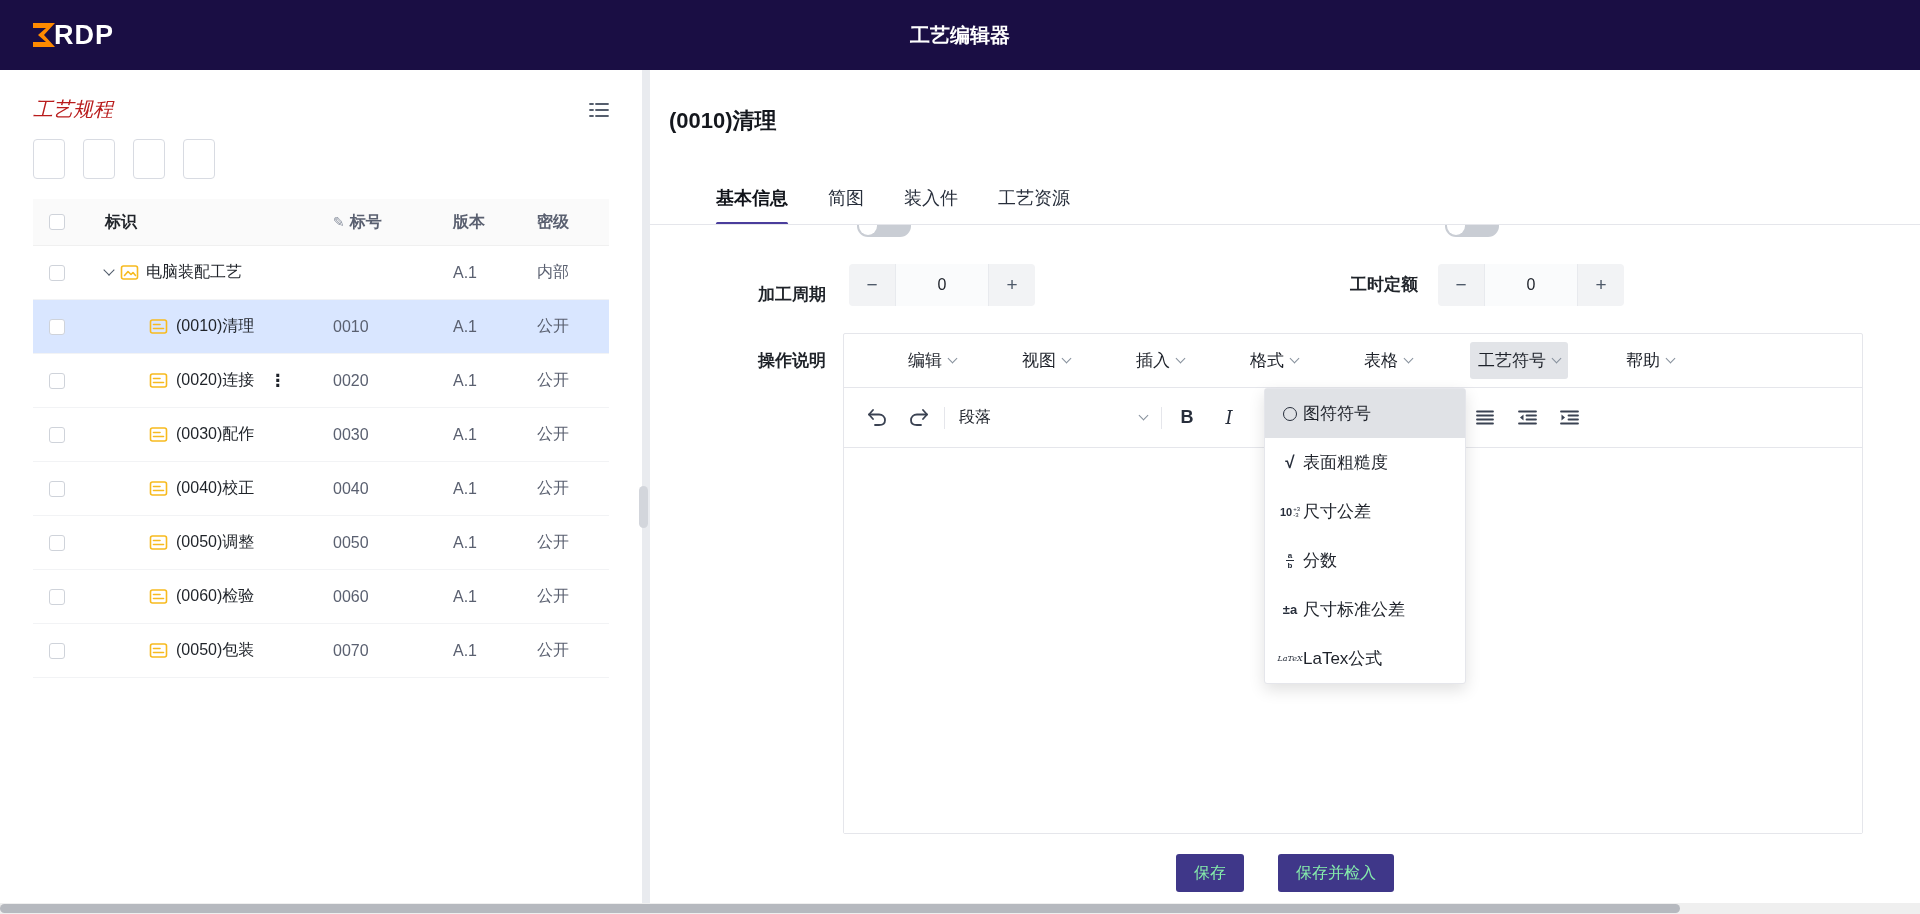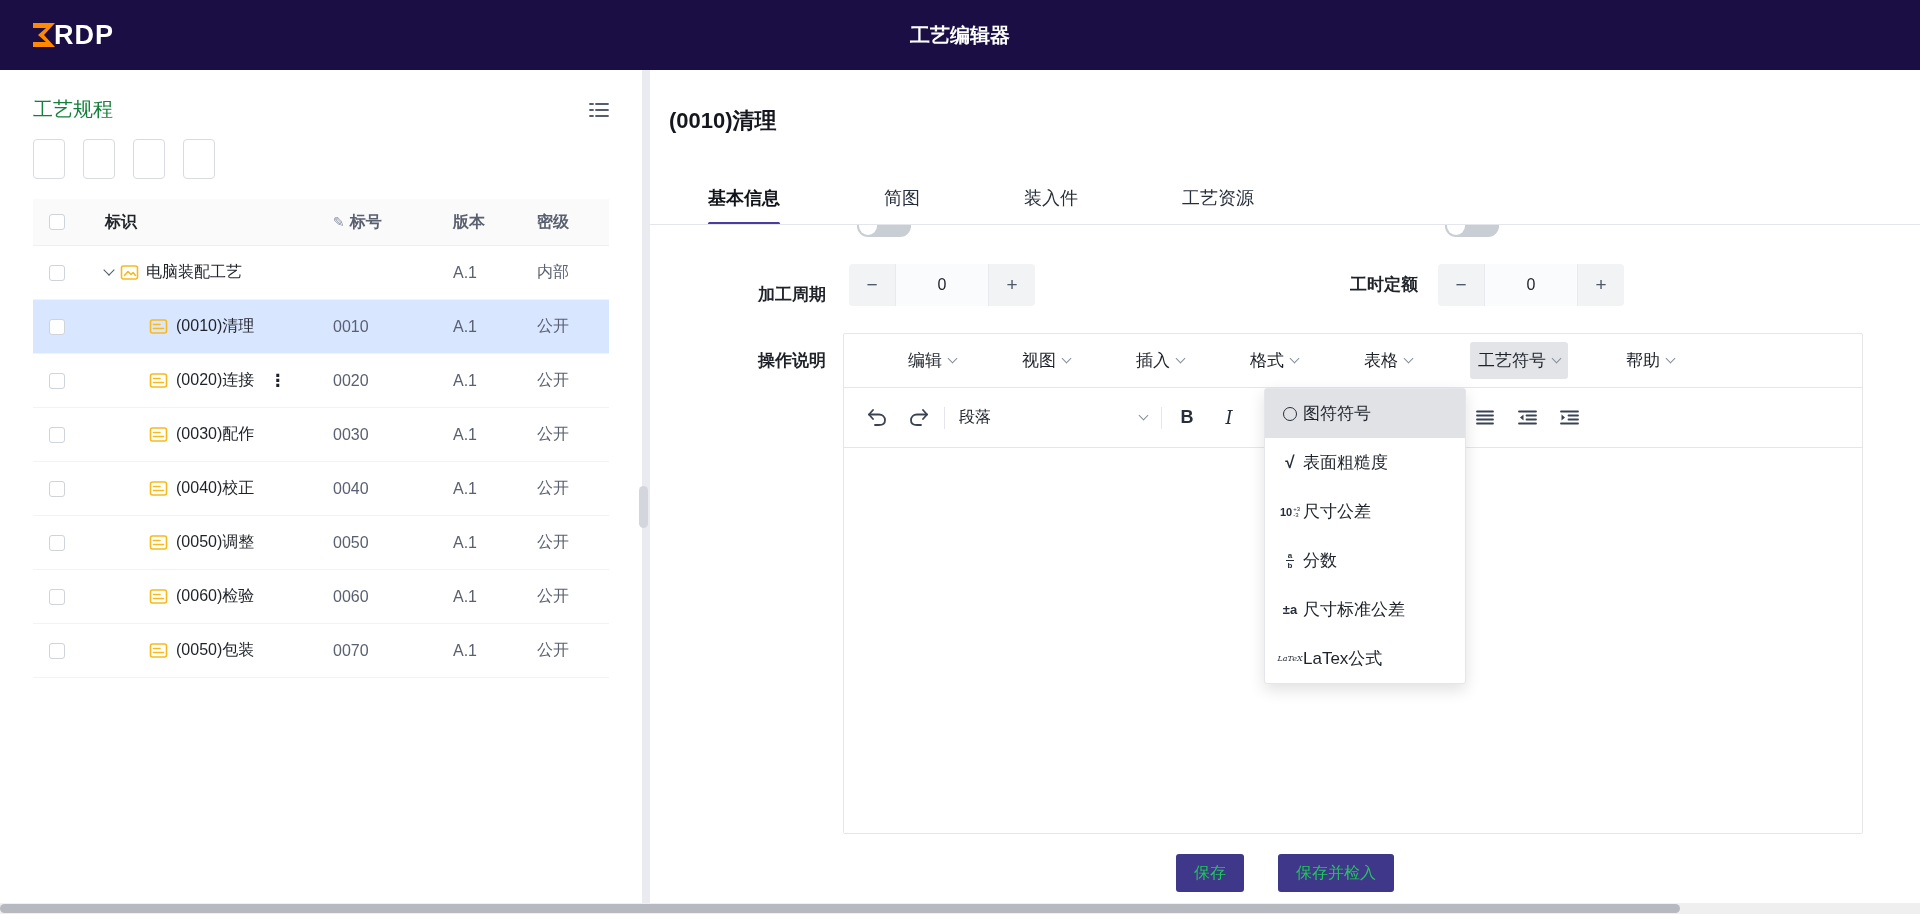--- a/index.html
+++ b/index.html
@@ -15,21 +15,21 @@
     background:var(--topbar-bg,#1a0e44); display:flex; align-items:center; z-index:50; }
   .logo { display:flex; align-items:center; margin-left:30px; gap:2px; }
   .logo-mark svg { display:block; }
   .logo-text { color:#fff; font-weight:800; font-size:27px; letter-spacing:1px; margin-left:-6px; }
   .topbar-title { position:absolute; left:0; right:0; text-align:center; color:#fff;
     font-size:20px; font-weight:700; pointer-events:none; }
 
   
   .left-panel { position:absolute; left:0; top:70px; width:642px; height:833px; background:#fff; }
   .lp-header { display:flex; justify-content:space-between; align-items:center; padding:26px 33px 0; }
-  .lp-title { font-size:20px; color:#15803d; }
+  .lp-title { font-size:20px; color:#b91c1c;font-style:italic; }
   .tree-list-icon svg { display:block; }
   .lp-actions { display:flex; gap:18px; padding:16px 33px 0; }
   .lp-btn { height:40px; padding:0 15px; border:1px solid #d8dbe2; border-radius:4px;
     background:#fff; color:var(--action-blue,#2e5ce6); font-size:16px; cursor:pointer;
     font-family:inherit; }
   .lp-hint { padding:16px 33px 0; font-size:16px; color:#5a6070; }
 
   .lp-table { margin:20px 33px 0; width:576px; font-size:16px; }
   .t-head, .t-row { display:grid; grid-template-columns:48px 240px 120px 84px 84px; align-items:center; }
   .t-head { height:47px; background:#fafafa; border-bottom:1px solid #f0f0f0; }
@@ -54,21 +54,21 @@
   .node-icon svg { display:block; }
   .node-icon rect, .node-icon path, .node-icon line {
     fill:none; stroke:var(--icon-yellow,#f7ba1e); stroke-width:1.6; stroke-linecap:round; stroke-linejoin:round; }
 
   .divider-handle { position:absolute; left:639px; top:486px; width:9px; height:42px;
     border-radius:5px; background:#d3d6dc; cursor:col-resize; z-index:40; }
 
   
   .right-panel { position:absolute; left:650px; top:70px; width:1270px; height:833px; background:#fff; }
   .rp-title { position:absolute; left:19px; top:36px; font-size:22px; font-weight:700; color:#14171d; }
-  .rp-tabs { position:absolute; left:58px; top:113px; display:flex; gap:104px; }
+  .rp-tabs { position:absolute; left:66px; top:113px; display:flex; gap:40px; }
   .tab { position:relative; font-size:18px; color:#272e3b; line-height:30px; cursor:pointer; }
   .tab.active { font-weight:700; color:#101319; }
   .tab.active::after { content:""; position:absolute; left:0; right:0; top:39px; height:3px;
     border-radius:2px; background:var(--tab-underline,#4a3d9c); }
   .rp-tabline { position:absolute; left:0; top:154px; width:100%; height:1px; background:#e5e6eb; }
 
   .rp-body { position:absolute; left:0; top:155px; right:0; bottom:60px; overflow:hidden; }
   .toggle-cut { position:absolute; top:-10px; width:54px; height:22px; border-radius:11px;
     background:#c9cdd4; cursor:pointer; }
   .toggle-cut::before { content:""; position:absolute; left:2px; top:2px; width:18px; height:18px;
@@ -131,21 +131,21 @@
     display:block; margin-left:1px; text-align:left; }
   .fraction-icon { display:inline-flex; flex-direction:column; align-items:center; }
   .fraction-icon::before { content:"a"; font-size:8px; line-height:9px; font-weight:700;
     border-bottom:1.2px solid #272e3b; padding:0 2px; }
   .fraction-icon::after { content:"b"; font-size:8px; line-height:9px; font-weight:700; }
   .standard-tolerance-icon::before { content:"±a"; font-size:13px; font-weight:700; }
   .latex-icon::before { content:"LaTeX"; font-size:8px; font-family:"DejaVu Serif",serif; font-style:italic; }
 
   .rp-footer { position:absolute; left:0; right:0; bottom:0; height:60px; background:#fff;
     display:flex; justify-content:center; align-items:flex-start; padding-top:11px; gap:34px; }
-  .btn-primary { height:38px; background:var(--accent-purple,#3f3789); color:#22c55e; border:none;
+  .btn-primary { height:38px; background:var(--accent-purple,#3f3789); color:#86efac; border:none;
     border-radius:3px; font-size:16px; padding:0 18px; cursor:pointer; font-family:inherit; }
 
   
   .hbar { position:absolute; left:0; top:903px; width:1920px; height:11px; background:#efefef; }
   .hbar-thumb { position:absolute; left:0; top:1px; height:9px; width:1680px;
     background:#b6b9bf; border-radius:5px; cursor:pointer; }
 </style>
 </head>
 <body>
 

